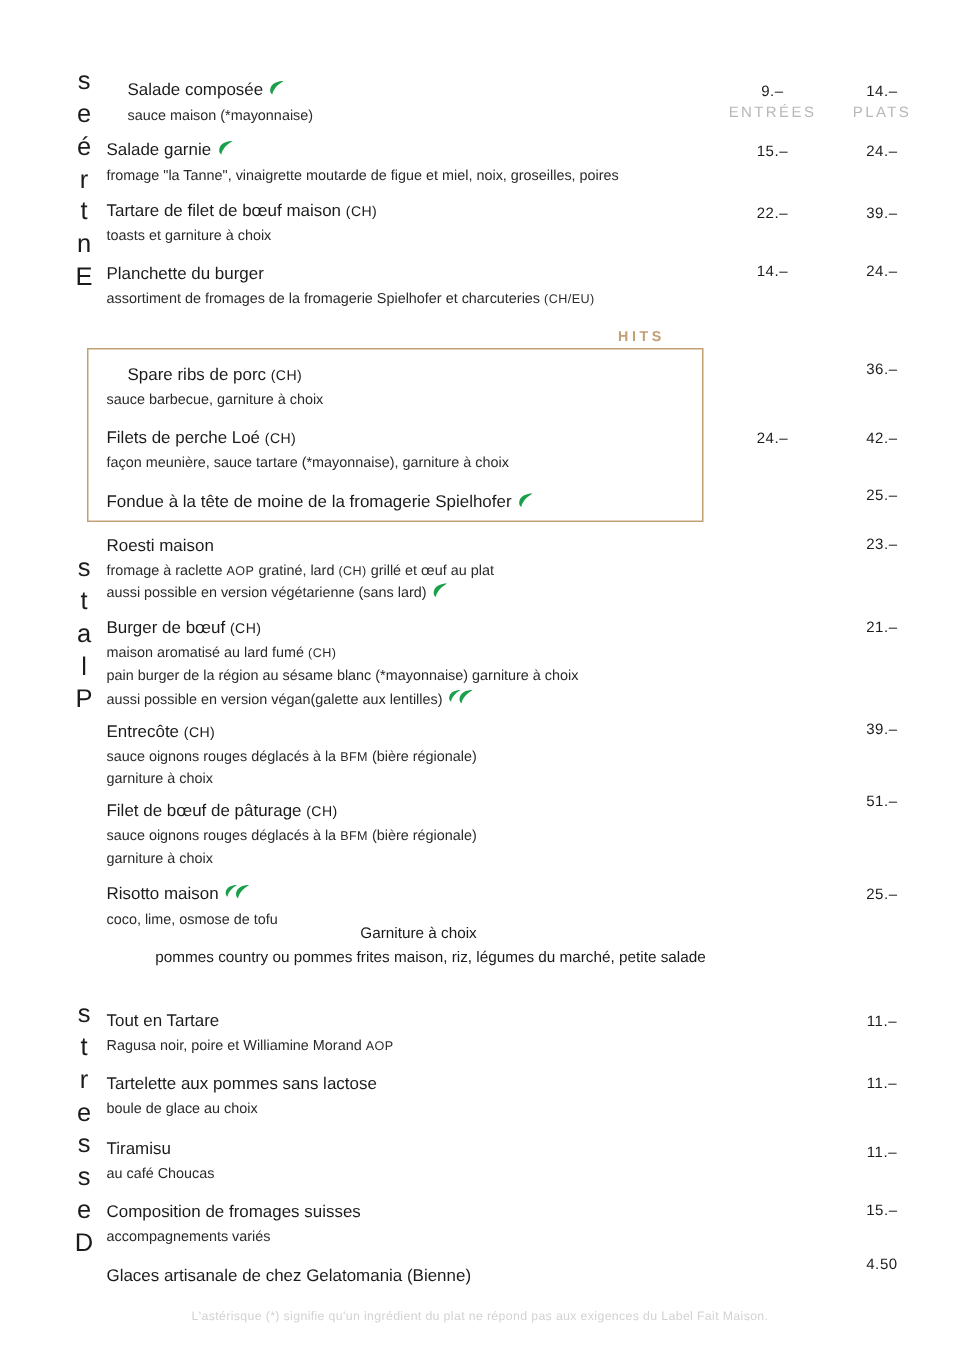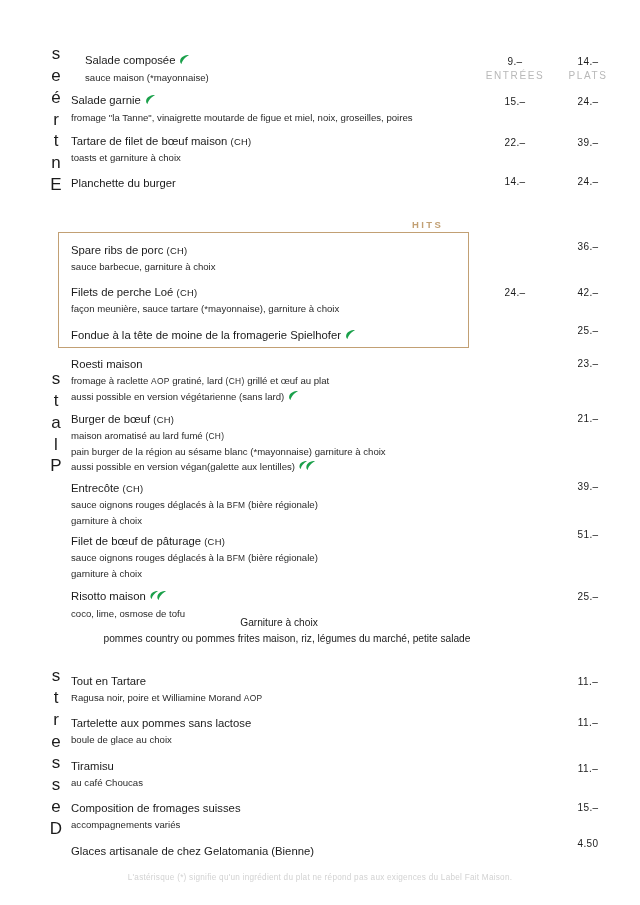--- a/index.html
+++ b/index.html
@@ -145,28 +145,29 @@
 
 <div class="item" style="left:71px; top:133px;">
   <div class="name">Tartare de filet de bœuf maison <span class="origin">(CH)</span></div>
   <div class="desc">toasts et garniture à choix</div>
 </div>
 <div class="price c-entrees" style="top:137px;">22.–</div>
 <div class="price c-plats" style="top:137px;">39.–</div>
 
 <div class="item" style="left:71px; top:175px;">
   <div class="name">Planchette du burger</div>
+  <div class="desc">assortiment de fromages de la fromagerie Spielhofer et charcuteries <span class="sm">(CH/EU)</span></div>
 </div>
 <div class="price c-entrees" style="top:176px;">14.–</div>
 <div class="price c-plats" style="top:176px;">24.–</div>
 
 <div class="hits-label">HITS</div>
 <div class="hits-box"></div>
 
-<div class="item" style="left:71px; top:242px;">
+<div class="item" style="left:71px; top:242px;text-align:center;">
   <div class="name">Spare ribs de porc <span class="origin">(CH)</span></div>
   <div class="desc">sauce barbecue, garniture à choix</div>
 </div>
 <div class="price c-plats" style="top:241px;">36.–</div>
 
 <div class="item" style="left:71px; top:284px;">
   <div class="name">Filets de perche Loé <span class="origin">(CH)</span></div>
   <div class="desc">façon meunière, sauce tartare (*mayonnaise), garniture à choix</div>
 </div>
 <div class="price c-entrees" style="top:287px;">24.–</div>

